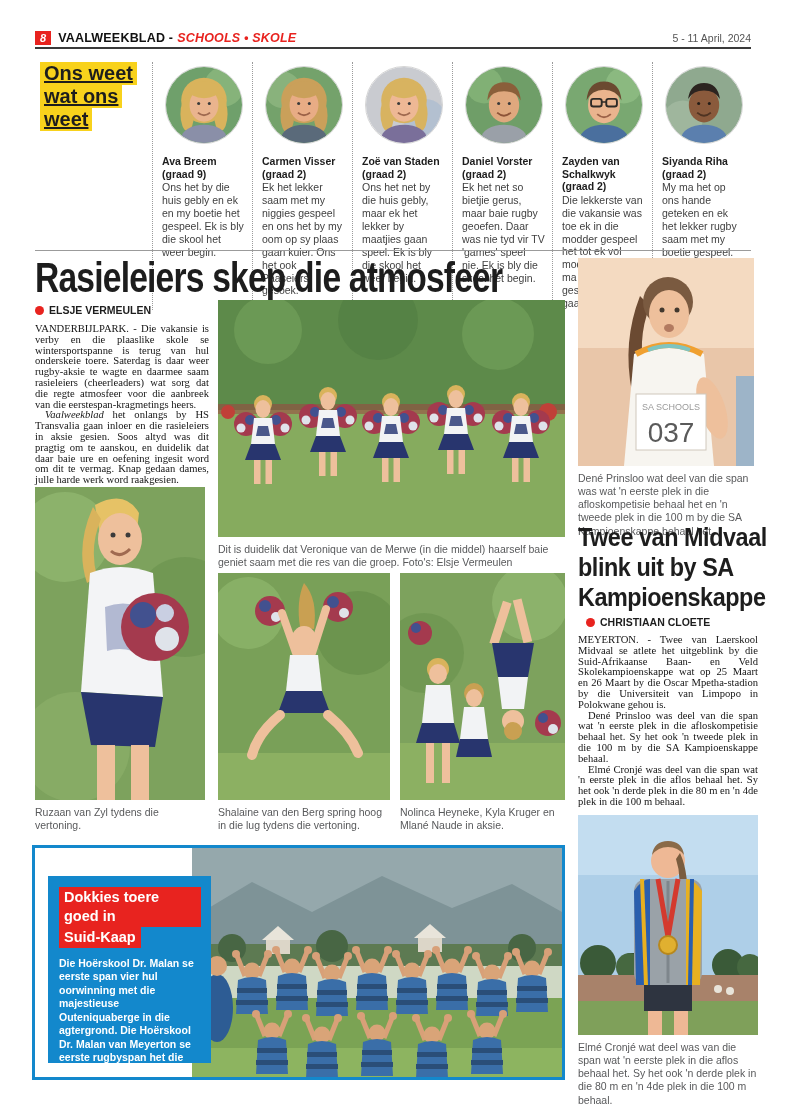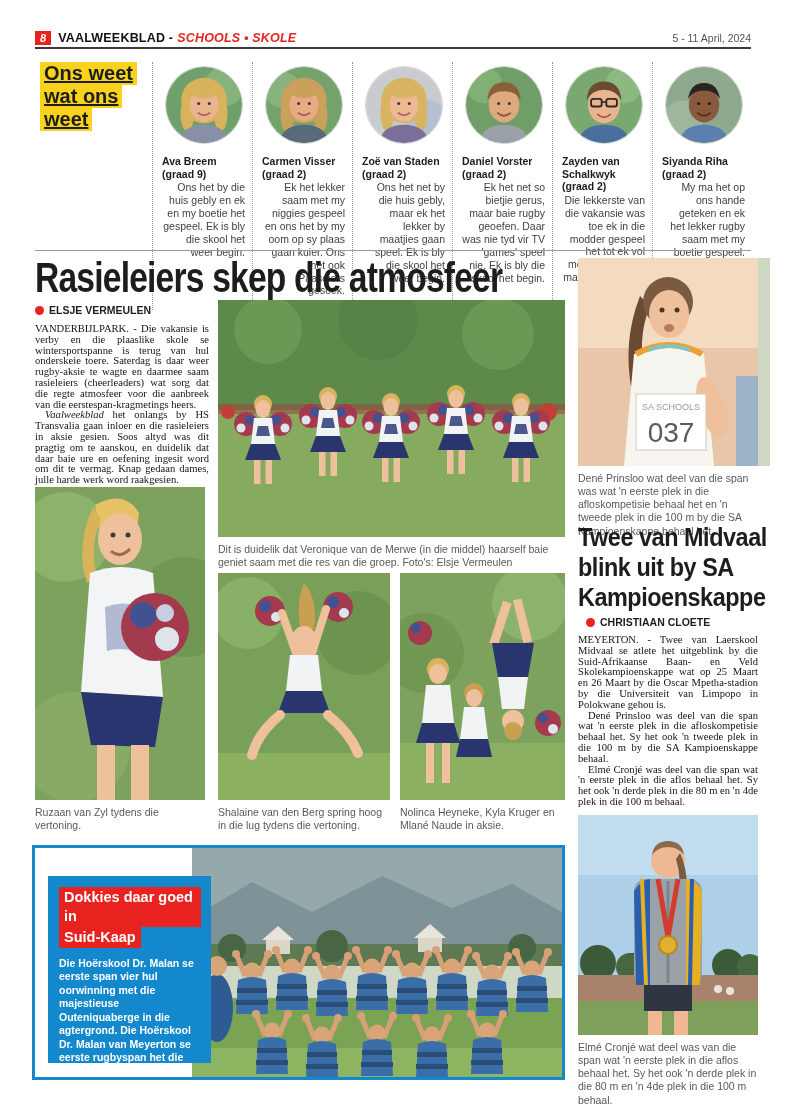--- a/index.html
+++ b/index.html
@@ -15,21 +15,21 @@
   
   .intro{position:absolute;left:40px;top:62px;width:112px;}
   .intro-title div{margin-bottom:0px;}
   .intro-title span{display:inline-block;background:#f8d21c;color:#1d1d1d;font-weight:bold;font-size:20px;line-height:23px;padding:0 4px;text-decoration:underline;}
   .intro-body{margin-top:12px;font-size:10.5px;line-height:1.3;color:#3f3f3f;}
   .pupils{position:absolute;left:152px;top:62px;width:604px;display:flex;}
   .pupil{width:100px;box-sizing:border-box;border-left:1px dotted #9b9b9b;padding:2px 7px 0 9px;}
   .pupil-photo{width:76px;height:76px;border-radius:50%;overflow:hidden;margin:2px auto 0;border:1px solid #d5d5d5;}
   .pupil-photo svg{display:block;}
   .pname{font-weight:bold;font-size:10.5px;line-height:1.2;color:#1d1d1d;margin-top:11px;}
-  .pquote{font-size:10.5px;line-height:1.23;color:#3f3f3f;margin-top:1px;text-align:right;}
+  .pquote{font-size:10.5px;line-height:1.23;color:#3f3f3f;margin-top:1px;}
   .toprule{position:absolute;left:35px;top:250px;width:716px;border-top:1px solid #9b9b9b;}
   
   .headline{position:absolute;left:35px;top:254px;white-space:nowrap;}
   .headline span{display:inline-block;font-weight:bold;font-size:42px;letter-spacing:-1px;color:#1d1d1d;transform:scaleX(.8);transform-origin:left;}
   .byline{position:absolute;display:flex;align-items:center;gap:5px;font-weight:bold;font-size:10.5px;color:#1d1d1d;}
   .byline .dot{width:9px;height:9px;border-radius:50%;background:#e8231f;}
   .bl-main{left:35px;top:304px;}
   .serifbody{font-family:"Liberation Serif",serif;font-size:10.6px;line-height:1.02;color:#141414;text-align:justify;}
   .serifbody p{margin:0;}
   .serifbody p + p{text-indent:10px;}
@@ -45,21 +45,21 @@
   .ph-shalaine{left:218px;top:573px;width:172px;height:227px;}
   .cap-shalaine{position:absolute;left:218px;top:806px;width:172px;}
   .ph-nolinca{left:400px;top:573px;width:165px;height:227px;}
   .cap-nolinca{position:absolute;left:400px;top:806px;width:165px;}
   
   .bframe{position:absolute;left:32px;top:845px;width:527px;height:229px;border:3px solid #1388cc;}
   .ph-rugby{right:0;top:0;width:370px;height:229px;}
   .bluebox{position:absolute;left:13px;top:28px;width:142px;height:164px;background:#1388cc;padding:11px 10px 12px 11px;}
   .bluebox-title span{display:inline-block;background:#e8231f;color:#fff;font-weight:bold;font-size:14.5px;line-height:19px;padding:1px 5px;}
   .bluebox-body{color:#fff;font-weight:bold;font-size:10.5px;line-height:1.28;margin-top:9px;}
-  .ph-dene{left:578px;top:258px;width:192px;height:208px;text-decoration:underline;}
+  .ph-dene{left:578px;top:258px;width:176px;height:208px;text-decoration:underline;}
   .cap-dene{position:absolute;left:578px;top:472px;width:180px;}
   .side-headline{position:absolute;left:578px;top:522px;width:200px;}
   .side-headline span{display:inline-block;font-weight:bold;font-size:26px;line-height:30px;letter-spacing:-.5px;color:#1d1d1d;transform:scaleX(.9);transform-origin:left;white-space:nowrap;}
   .bl-side{left:578px;top:616px;margin-left:8px;}
   .art-side{position:absolute;left:578px;top:635px;width:180px;}
   .ph-elme{left:578px;top:815px;width:180px;height:220px;}
   .cap-elme{position:absolute;left:578px;top:1041px;width:180px;}
   .ital{font-style:italic;}
 </style>
 </head>
@@ -364,21 +364,21 @@
           <use href="#rplyr" transform="translate(130,194)"></use>
         <use href="#rplyr" transform="translate(185,192)"></use>
           <use href="#rplyr" transform="translate(240,194)"></use>
         <use href="#rplyr" transform="translate(295,190)"></use>
         <ellipse cx="25" cy="160" rx="16" ry="34" fill="#2d5c94"></ellipse>
           <circle cx="25" cy="118" r="10" fill="#d9a478"></circle>
       </svg>
     </div>
     <div class="bluebox">
       <div class="bluebox-title">
-        <span>Dokkies daar goed in</span><br>
+        <span>Dokkies toere goed in</span><br>
         <span>Suid-Kaap</span>
       </div>
       <div class="bluebox-body">Die Hoërskool Dr. Malan se eerste span vier hul oorwinning met die majestieuse Outeniquaberge in die agtergrond. Die Hoërskool Dr. Malan van Meyerton se eerste rugbyspan het die Hoër Tegniese Skool Eden van George 19 – 7 geklop. Die Dokkies is in die Suid-Kaap vir die Southern Cape Sports Tour.</div>
     </div>
   </div>
 
   <div class="photo ph-dene">
     <svg width="180" height="208" viewBox="0 0 180 208">
       <rect width="180" height="208" fill="#e9c6a9"></rect>
       <rect width="180" height="90" fill="#f4dac1"></rect>

